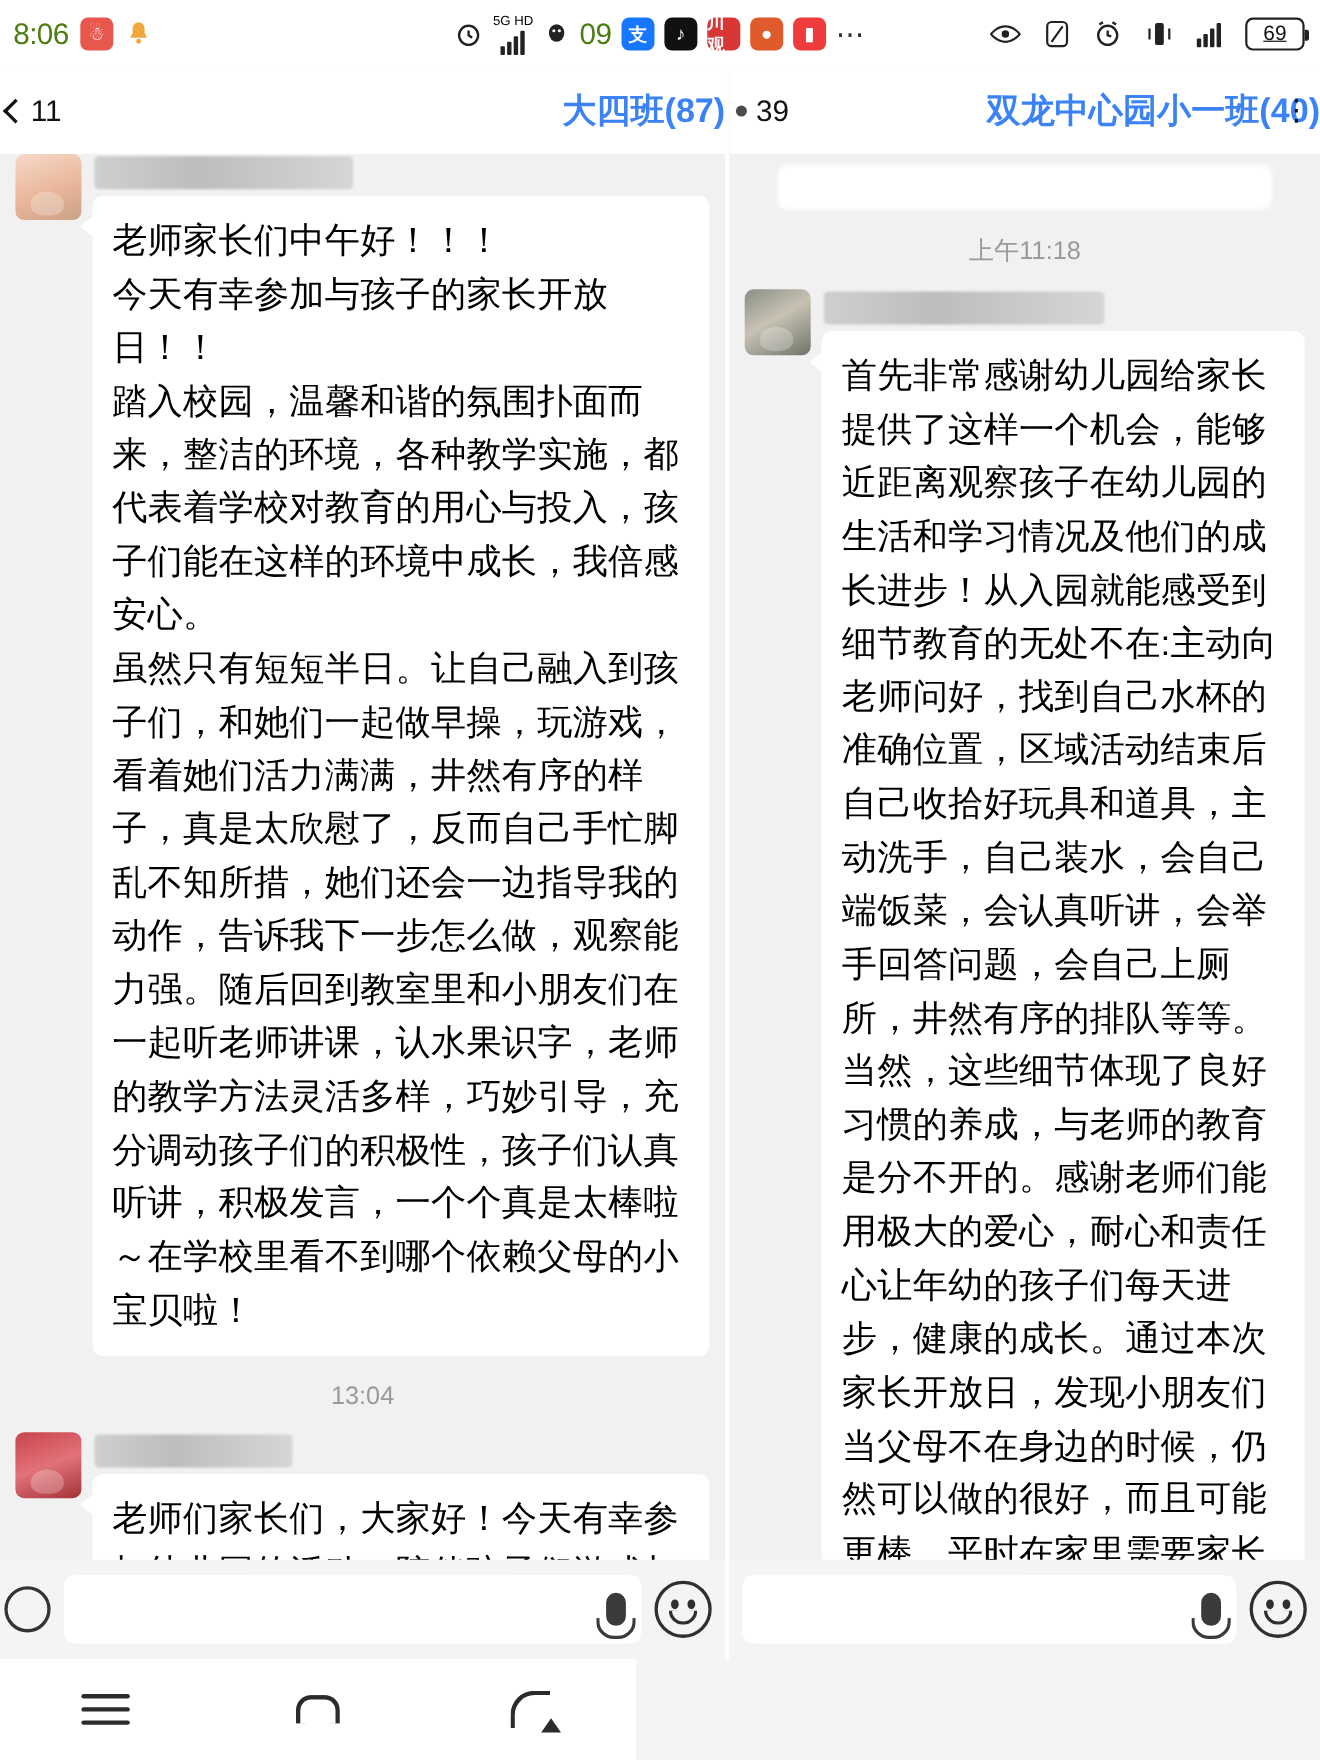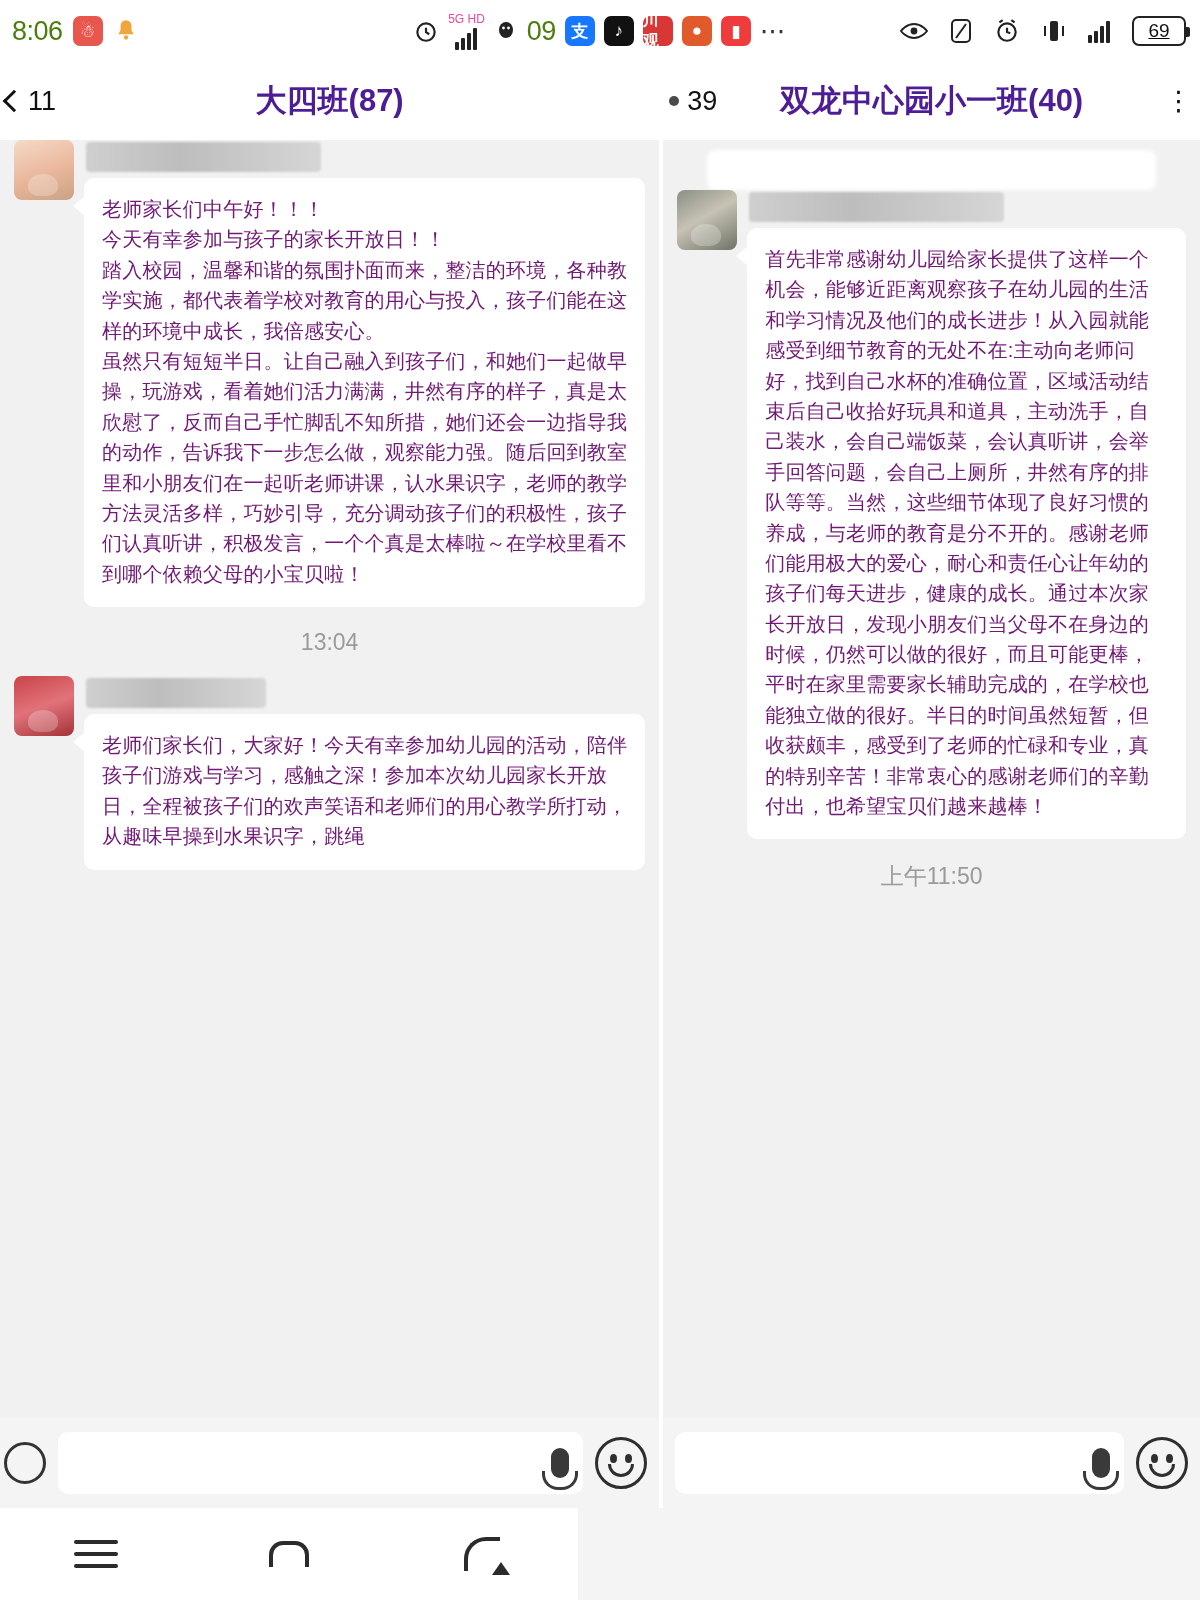--- a/index.html
+++ b/index.html
@@ -53,21 +53,21 @@
     content: ""; position: absolute; right: -6px; top: 9px;
     width: 4px; height: 10px; background: #222; border-radius: 0 2px 2px 0;
   }
   .dots { font-size: 26px; color: #333; letter-spacing: 1px; }
   .sig-bars { display: inline-flex; align-items: flex-end; gap: 2px; height: 24px; }
   .sig-bars i { display: block; width: 4px; background: #222; border-radius: 1px; }
   .sig-bars i:nth-child(1) { height: 8px; }
   .sig-bars i:nth-child(2) { height: 12px; }
   .sig-bars i:nth-child(3) { height: 17px; }
   .sig-bars i:nth-child(4) { height: 22px; }
-  .tiny-label { font-size: 12px; color: #ec4899; line-height: 1; }
+  .tiny-label { font-size: 12px; color: #000000; line-height: 1; }
   .tiny-stack { display: inline-flex; flex-direction: column; align-items: center; gap: 1px; }
 
   
   .panes { display: flex; flex: 1 1 auto; min-height: 0; }
   .pane {
     position: relative;
     display: flex; flex-direction: column;
     min-height: 0;
     background: #f1f1f1;
     overflow: hidden;
@@ -86,22 +86,22 @@
     display: flex; align-items: center; gap: 6px;
     padding-left: 6px; font-size: 27px; color: #111;
   }
   .chev-left {
     width: 16px; height: 16px;
     border-left: 3px solid #111; border-bottom: 3px solid #111;
     transform: rotate(45deg);
     display: inline-block;
   }
   .hdr-title {
-    position: absolute; left: 0; right: 0; text-align: center;
-    font-size: 31px; font-weight: 600; color: #4c1d95;
+    position: absolute; left: 0; right: 0; text-align: right;
+    font-size: 31px; font-weight: 600; color: #3b82f6;
     pointer-events: none;
   }
   .hdr-right {
     position: absolute; right: 8px; top: 50%; transform: translateY(-50%);
     font-size: 27px; color: #111;
   }
   .green-dot {
     width: 10px; height: 10px; border-radius: 50%;
     background: #4a4a4a; display: inline-block; margin-right: 2px;
   }
@@ -141,23 +141,23 @@
     background: linear-gradient(90deg,#cfcfcf 0%, #bdbdbd 40%, #d6d6d6 100%);
     filter: blur(1.2px);
     position: relative;
   }
 
   .bubble {
     position: relative;
     background: #ffffff;
     border-radius: 10px;
     padding: 16px 18px 18px 18px;
-    font-size: 20px;
+    font-size: 32px;
     line-height: 1.52;
-    color: #701a75;
+    color: #000000;
     letter-spacing: 0.2px;
     white-space: pre-wrap;
     word-break: break-word;
   }
   .bubble::before {
     content: "";
     position: absolute;
     left: -11px; top: 18px;
     width: 0; height: 0;
     border-top: 10px solid transparent;
@@ -409,20 +409,21 @@
           <span>39</span>
         </div>
         <div class="hdr-title">双龙中心园小一班(40)</div>
         <div class="hdr-right">⋮</div>
       </div>
 
       <div class="chat-scroll">
 
         <div class="redact-plate"></div>
 
+        <div class="ts">上午11:18</div>
 
         <div class="msg-row">
           <div class="avatar av3"></div>
           <div class="msg-col">
             <div class="nickname" style="width:255px;"></div>
             <div class="bubble">首先非常感谢幼儿园给家长提供了这样一个机会，能够近距离观察孩子在幼儿园的生活和学习情况及他们的成长进步！从入园就能感受到细节教育的无处不在:主动向老师问好，找到自己水杯的准确位置，区域活动结束后自己收拾好玩具和道具，主动洗手，自己装水，会自己端饭菜，会认真听讲，会举手回答问题，会自己上厕所，井然有序的排队等等。当然，这些细节体现了良好习惯的养成，与老师的教育是分不开的。感谢老师们能用极大的爱心，耐心和责任心让年幼的孩子们每天进步，健康的成长。通过本次家长开放日，发现小朋友们当父母不在身边的时候，仍然可以做的很好，而且可能更棒，平时在家里需要家长辅助完成的，在学校也能独立做的很好。半日的时间虽然短暂，但收获颇丰，感受到了老师的忙碌和专业，真的特别辛苦！非常衷心的感谢老师们的辛勤付出，也希望宝贝们越来越棒！</div>
           </div>
         </div>
 
         <div class="ts">上午11:50</div>

